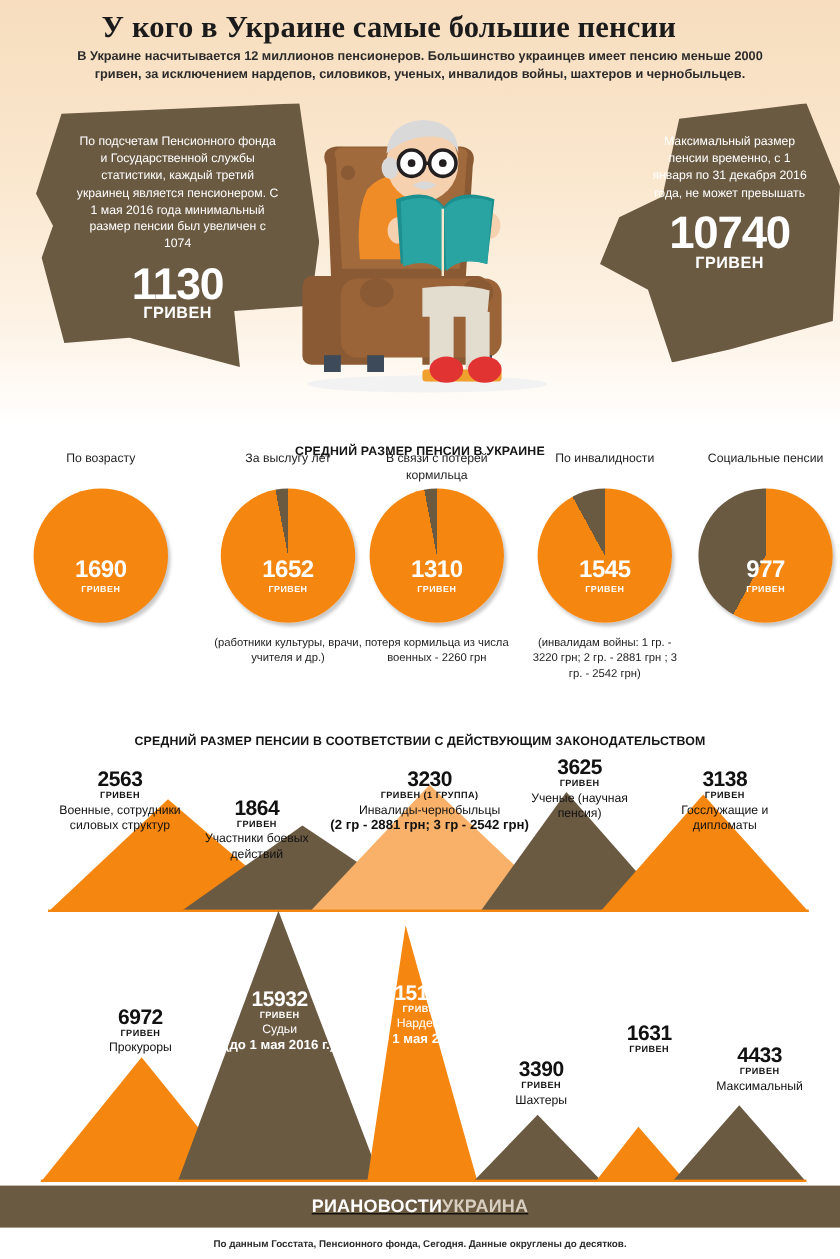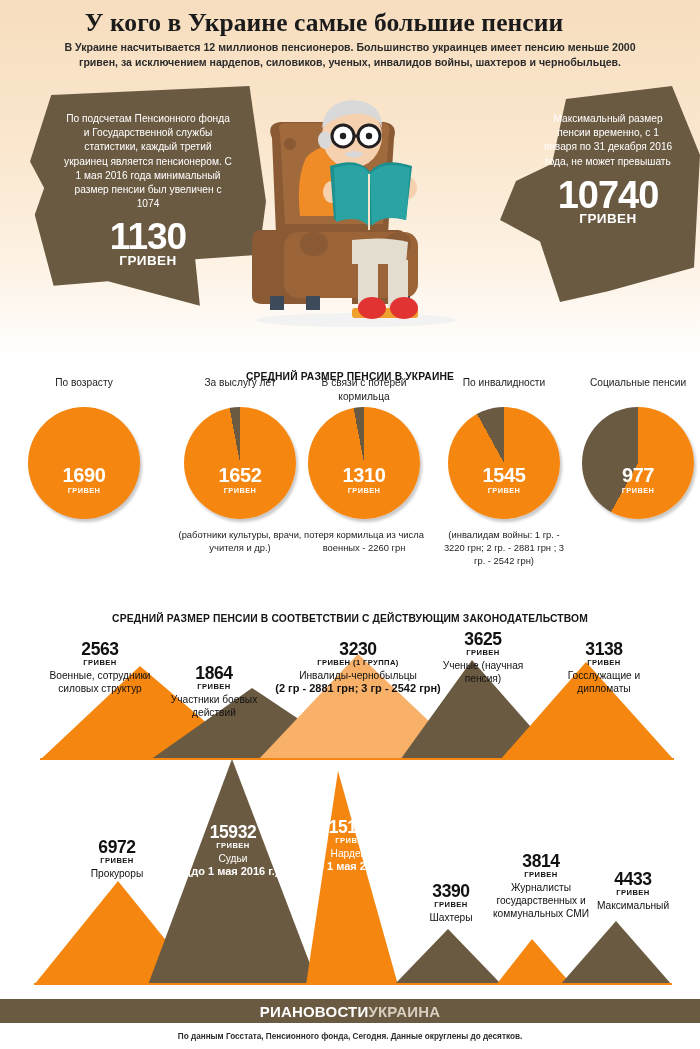--- a/index.html
+++ b/index.html
@@ -112,22 +112,22 @@
   .mlabel { position: absolute; text-align: center; }
   .m-val { font-size: 17.5px; font-weight: 800; letter-spacing: -0.4px; line-height: 18px; }
   .m-unit { font-size: 7.6px; font-weight: 800; letter-spacing: 0.4px; line-height: 10px; }
   .m-name { font-size: 10.2px; line-height: 13.2px; font-weight: 500; margin-top: 1px; }
   .m-sub  { font-size: 11px; line-height: 12.5px; font-weight: 700; }
   .dark   { color: #111111; }
   .light  { color: #ffffff; }
 
   
   #footer-bar {
-    position: absolute; bottom: 26px; left: 0; width: 700px; height: 24px;
-    background: #6b5a42; display: flex; align-items: center; justify-content: center;
+    position: absolute; bottom: 26px; left: 0; width: 700px; height: 35px;
+    background: #6b5a42; display: flex; align-items: center; justify-content: center; text-decoration: underline;
   }
   #logo { font-size: 15px; font-weight: 800; letter-spacing: 0.2px; }
   #logo .b { color: #ffffff; }
   #logo .l { color: #d8cec0; font-weight: 600; }
   #credit {
     position: absolute; bottom: 8px; left: 0; width: 700px; text-align: center;
     font-size: 8.2px; color: #2b2b2b; font-weight: 600;
   }
 </style>
 </head>
@@ -349,23 +349,22 @@
     <div class="m-sub light">(до 1 мая 2016 г.)</div>
   </div>
 
   <div class="mlabel" style="top:882px; left:410px; width:82px;">
     <div class="m-val dark">3390</div>
     <div class="m-unit dark">ГРИВЕН</div>
     <div class="m-name dark">Шахтеры</div>
   </div>
 
   <div class="mlabel" style="top:852px; left:484px; width:114px;">
-    <div class="m-val dark">3814</div>
-    <div class="m-unit dark">ГРИВЕН</div>
-    <div class="m-name dark">Журналисты государственных и коммунальных СМИ</div>
+    <div class="m-val dark">1631</div>
+    <div class="m-unit dark">ГРИВЕН</div>
   </div>
 
   <div class="mlabel" style="top:870px; left:580px; width:106px;">
     <div class="m-val dark">4433</div>
     <div class="m-unit dark">ГРИВЕН</div>
     <div class="m-name dark">Максимальный</div>
   </div>
 
   <div id="footer-bar">
     <div id="logo">

